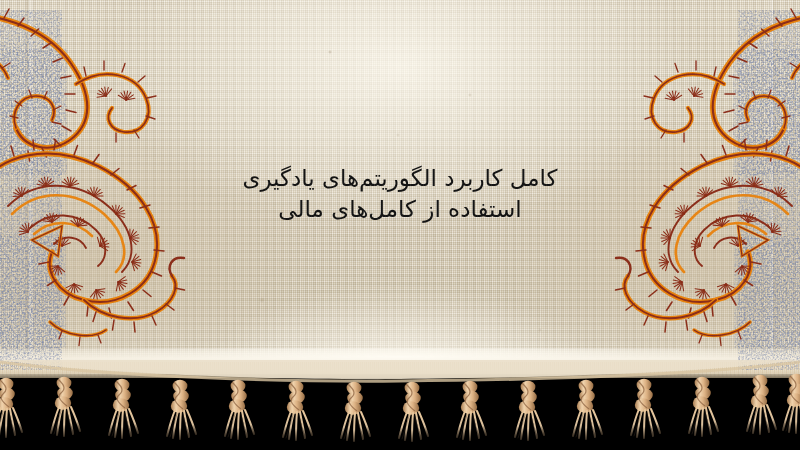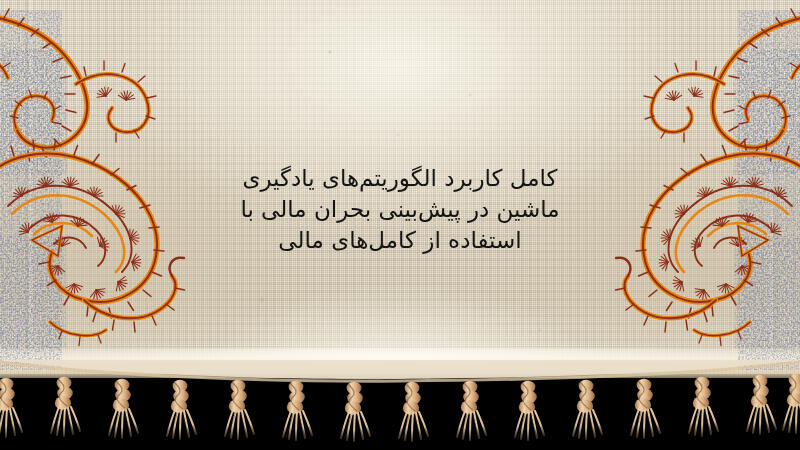--- a/index.html
+++ b/index.html
@@ -455,21 +455,20 @@
       <path d="M-24 112 C 2 108, 24 120, 30 140" fill="none" stroke="#e8820c" stroke-width="3.6" stroke-linecap="round"></path>
       <path d="M-24 112 C 2 108, 24 120, 30 140" fill="none" stroke="#8b2e1a" stroke-width="1.5" stroke-linecap="round"></path>
       <path d="M-26 262 C 0 256, 22 266, 30 284" fill="none" stroke="#e8820c" stroke-width="3.6" stroke-linecap="round"></path>
       <path d="M-26 262 C 0 256, 22 266, 30 284" fill="none" stroke="#8b2e1a" stroke-width="1.5" stroke-linecap="round"></path>
       </g>
     </svg>
   </div>
 
   <div class="title">
     <span class="ln">کامل کاربرد الگوریتم‌های یادگیری</span>
-    <span class="ln">ماشین در پیش‌بینی بحران مالی با</span>
     <span class="ln">استفاده از کامل‌های مالی</span>
   </div>
 
   <div class="fringe">
     <svg viewBox="0 0 800 90" xmlns="http://www.w3.org/2000/svg" aria-hidden="true">
       <defs>
         <linearGradient id="cord" x1="0" y1="0" x2="1" y2="0">
           <stop offset="0%" stop-color="#a87c50"></stop>
           <stop offset="32%" stop-color="#f0d3ad"></stop>
           <stop offset="62%" stop-color="#dcb183"></stop>

